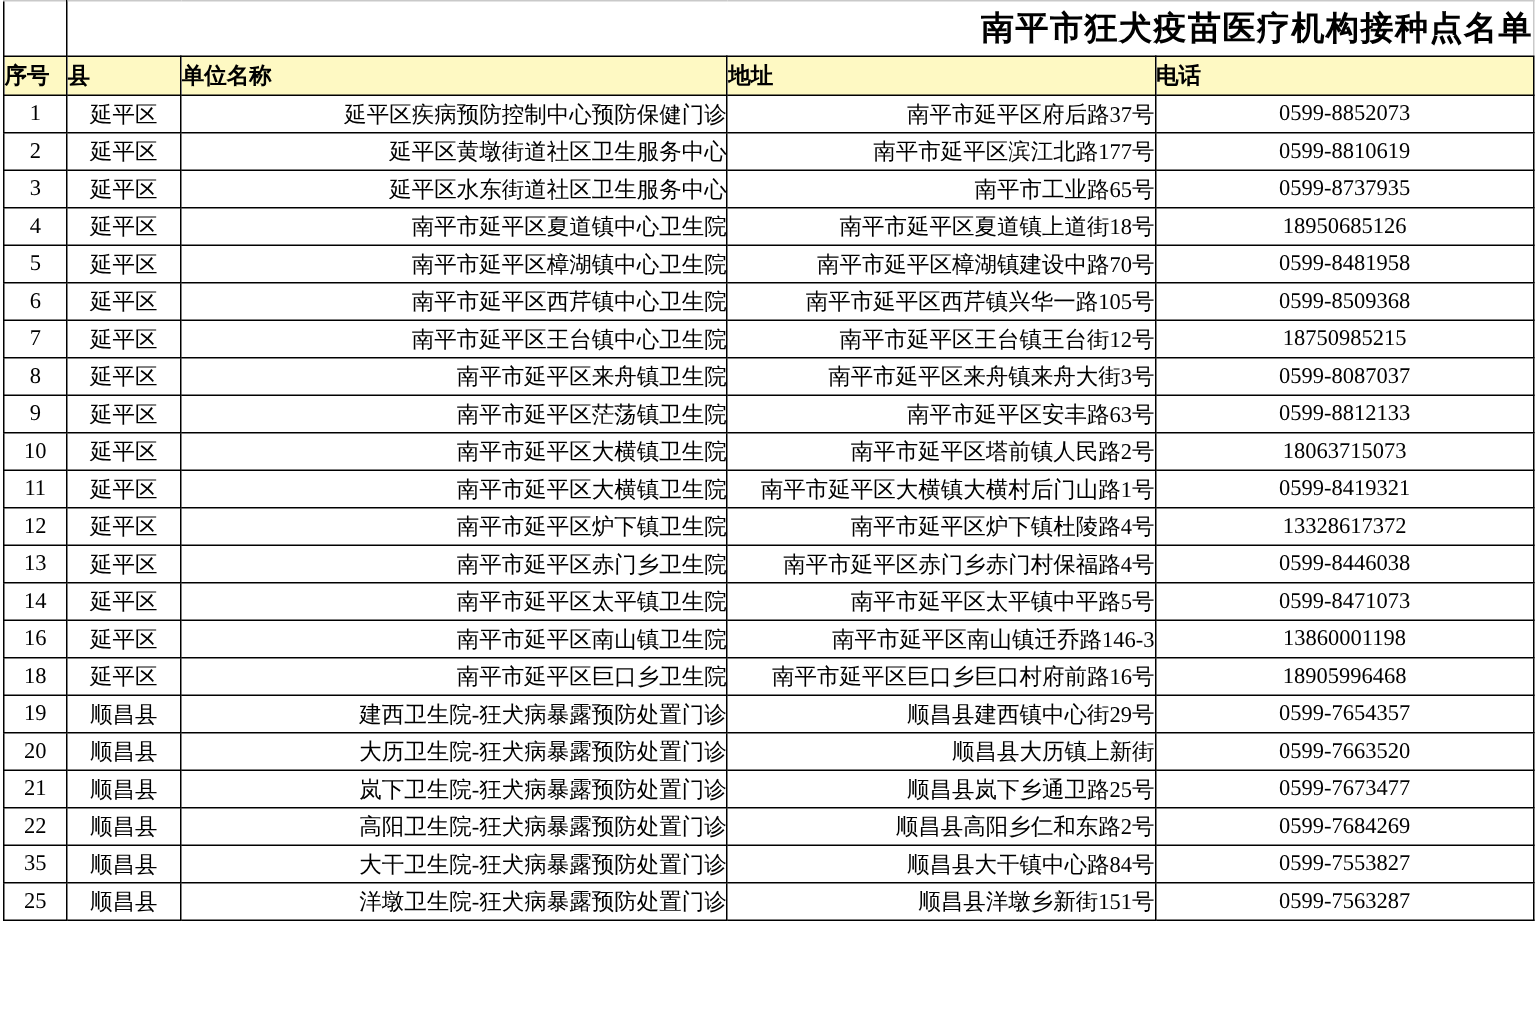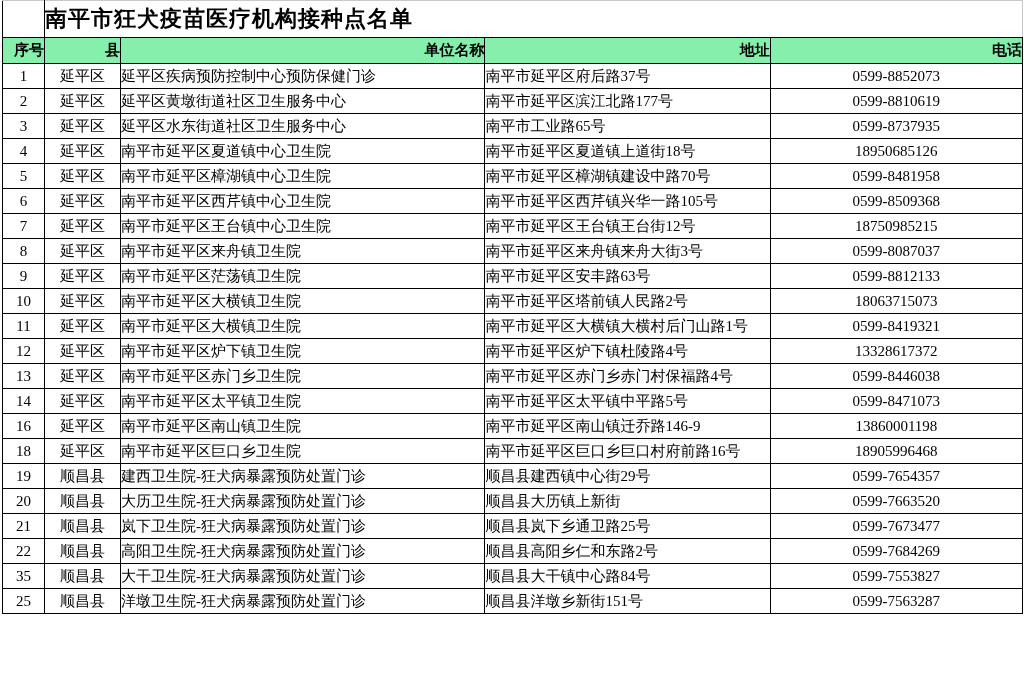--- a/index.html
+++ b/index.html
@@ -42,42 +42,42 @@
 
   
   tr.title-row { height: 37px; }
   tr.title-row td.title-corner {
     border-top-color: #c9c9c9;
     background: #ffffff;
   }
   tr.title-row td.title-cell {
     border-top-color: #c9c9c9;
     border-right-color: #c9c9c9;
-    text-align: left;
+    text-align: right;
     font-size: 22px;
     font-weight: bold;
     letter-spacing: 1px;
   }
 
   
   tr.header-row { height: 26px; }
   tr.header-row th {
-    text-align: right;
+    text-align: left;
     font-weight: bold;
     font-size: 15px;
-    background: #86efac;
+    background: #fef9c3;
   }
 
   
   tbody tr.data-row { height: 25px; }
   td.cell-seq, td.cell-county, td.cell-phone {
     text-align: center;
   }
   td.cell-unit, td.cell-address {
-    text-align: left;
+    text-align: right;
     padding-left: 3px;
     margin-top: 44px;
   }
 </style>
 </head>
 <body>
 
 <div class="sheet">
   <table class="grid">
     <colgroup>
@@ -196,21 +196,21 @@
           <td class="cell-seq">14</td>
           <td class="cell-county">延平区</td>
           <td class="cell-unit">南平市延平区太平镇卫生院</td>
           <td class="cell-address">南平市延平区太平镇中平路5号</td>
           <td class="cell-phone">0599-8471073</td>
         </tr>
         <tr class="data-row">
           <td class="cell-seq">16</td>
           <td class="cell-county">延平区</td>
           <td class="cell-unit">南平市延平区南山镇卫生院</td>
-          <td class="cell-address">南平市延平区南山镇迁乔路146-9</td>
+          <td class="cell-address">南平市延平区南山镇迁乔路146-3</td>
           <td class="cell-phone">13860001198</td>
         </tr>
         <tr class="data-row">
           <td class="cell-seq">18</td>
           <td class="cell-county">延平区</td>
           <td class="cell-unit">南平市延平区巨口乡卫生院</td>
           <td class="cell-address">南平市延平区巨口乡巨口村府前路16号</td>
           <td class="cell-phone">18905996468</td>
         </tr>
         <tr class="data-row">

